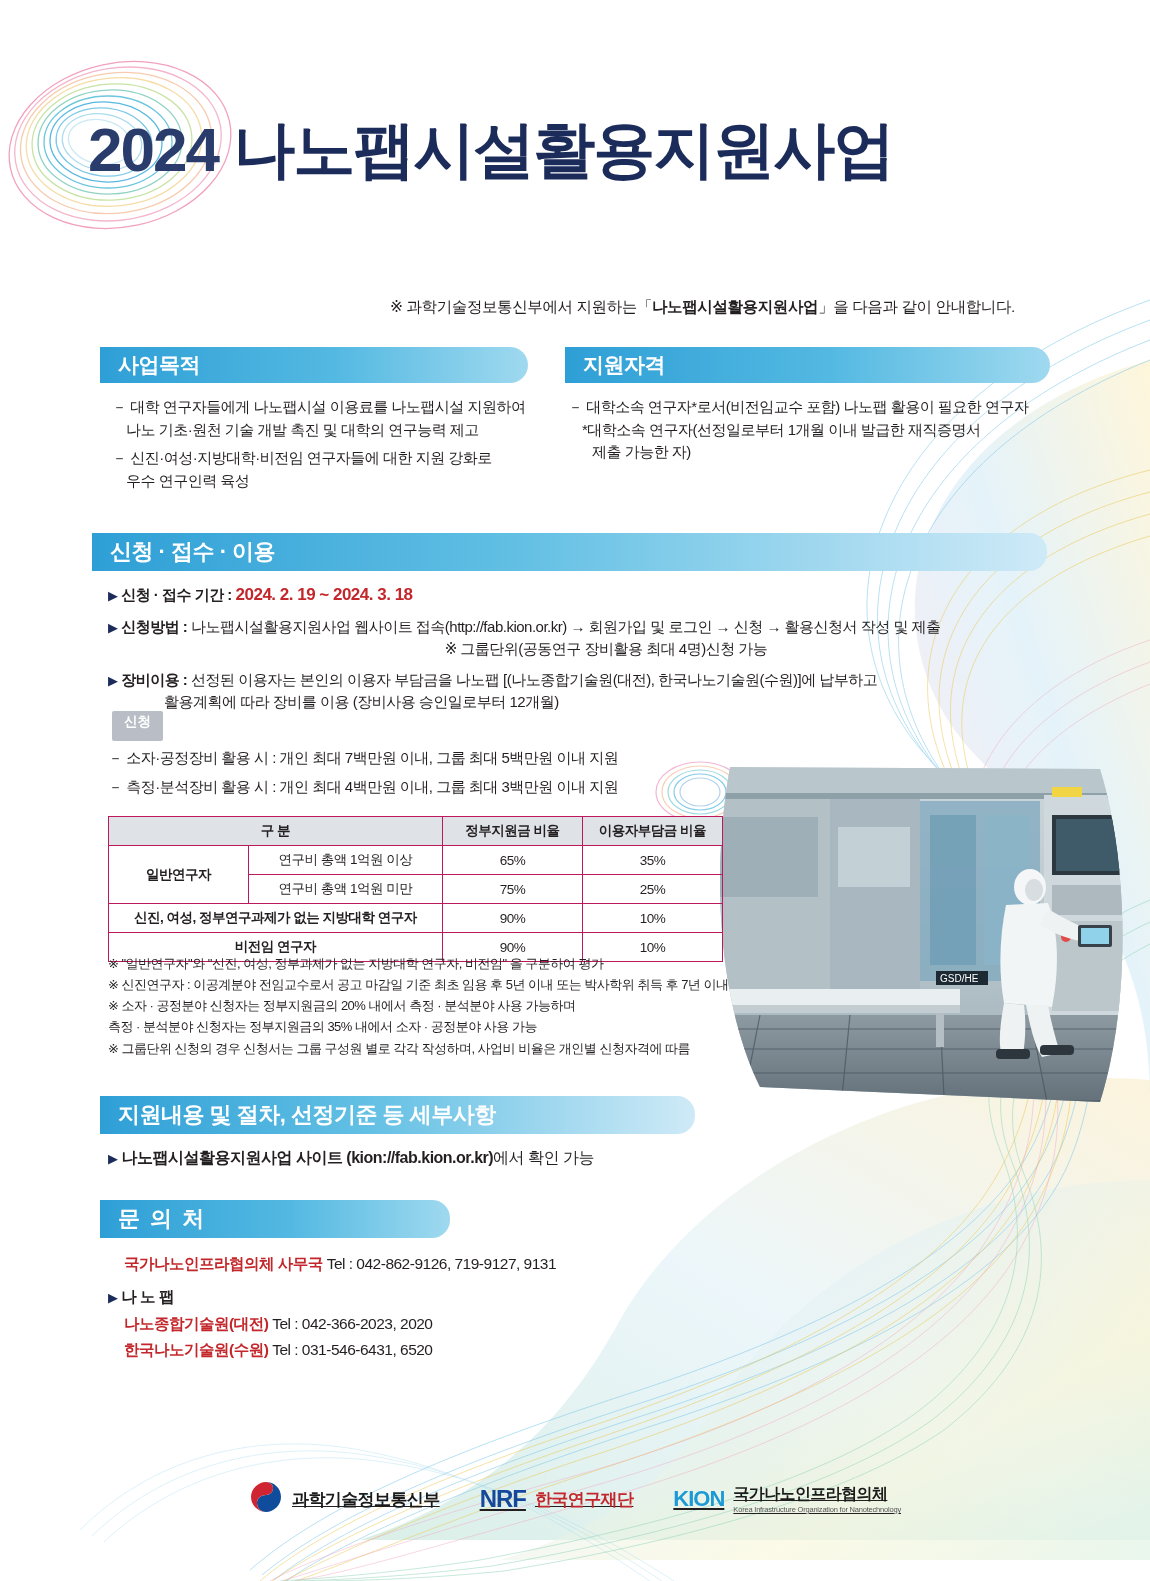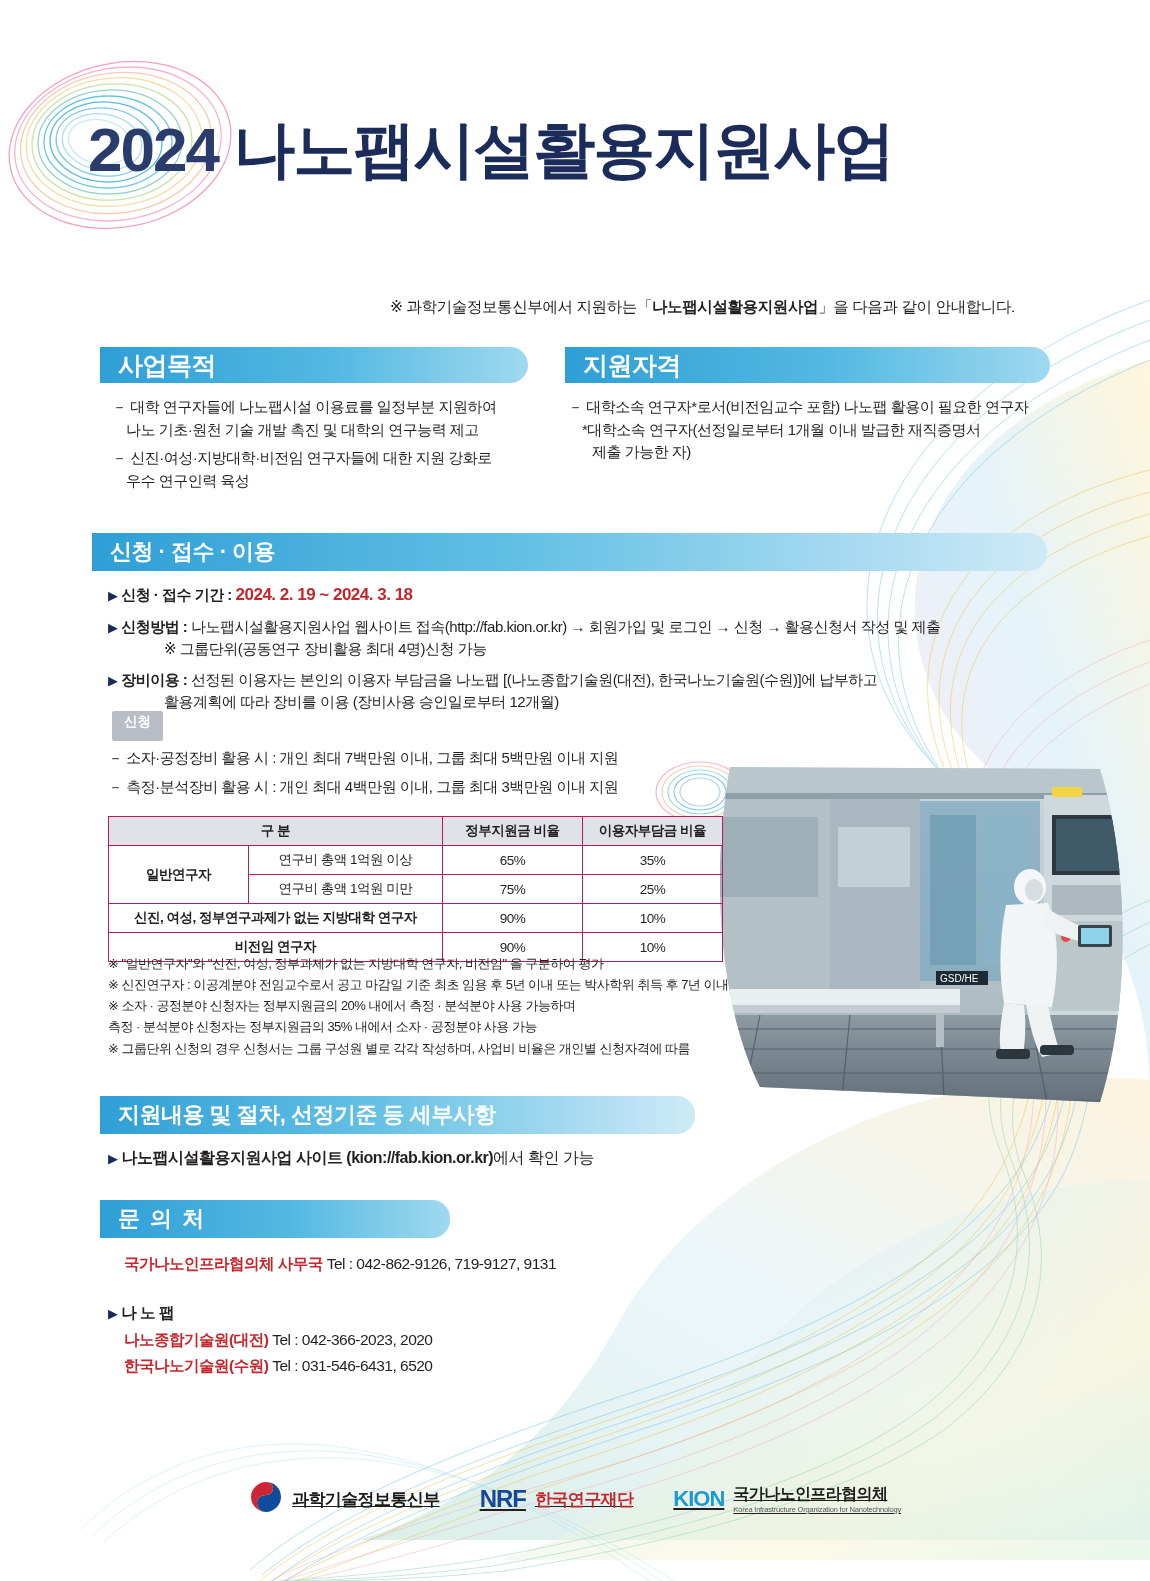--- a/index.html
+++ b/index.html
@@ -36,21 +36,21 @@
     position: absolute; left: 390px; top: 297px;
     font-size: 15.5px; color: #231f20; letter-spacing: -0.4px;
   }
   .intro-note b { font-weight: 700; }
 
   
   .sec-bar {
     position: absolute; height: 36px;
     background: linear-gradient(90deg, #2e9fd6 0%, #54b9e2 55%, #9fd9ef 100%);
     border-radius: 0 18px 18px 0;
-    color: #fff; font-size: 25px; font-weight: 700;
+    color: #fff; font-size: 21px; font-weight: 700;
     display: flex; align-items: center; padding-left: 18px;
     letter-spacing: -0.5px;
   }
   .sec-bar.wide { background: linear-gradient(90deg, #2e9fd6 0%, #63c0e4 45%, #cfeaf7 100%); }
 
   .blk { position: absolute; font-size: 15px; line-height: 1.5; letter-spacing: -0.5px; }
   .blk p { margin: 0 0 6px 0; }
   .indent { display: block; padding-left: 14px; }
 
   
@@ -207,21 +207,21 @@
   <div class="intro-note">
     <span>※ 과학기술정보통신부에서 지원하는「</span><b>나노팹시설활용지원사업</b><span>」을 다음과 같이 안내합니다.</span>
   </div>
 
   <div class="sec-bar" style="left:100px; top:347px; width:428px;">
     <span>사업목적</span>
   </div>
   <div class="blk" style="left:112px; top:396px; width:430px;">
     <p>
       <span>－</span>
-      <span>대학 연구자들에 나노팹시설 이용료를 일정부분 지원하여</span>
+      <span>대학 연구자들에게 나노팹시설 이용료를 나노팹시설 지원하여</span>
       <span class="indent">나노 기초·원천 기술 개발 촉진 및 대학의 연구능력 제고</span>
     </p>
     <p>
       <span>－</span>
       <span>신진·여성·지방대학·비전임 연구자들에 대한 지원 강화로</span>
       <span class="indent">우수 연구인력 육성</span>
     </p>
   </div>
 
   <div class="sec-bar" style="left:565px; top:347px; width:485px;">
@@ -243,21 +243,21 @@
   <div class="blk" style="left:108px; top:582px; width:940px;">
     <p>
       <span class="tri">▶</span>
       <span class="lbl-bold">신청 · 접수 기간 :</span>
       <span class="hl-red" style="font-size:17px;">2024. 2. 19 ~ 2024. 3. 18</span>
     </p>
     <p style="margin-top:8px;">
       <span class="tri">▶</span>
       <span class="lbl-bold">신청방법 :</span>
       <span>나노팹시설활용지원사업 웹사이트 접속(http://fab.kion.or.kr) → 회원가입 및 로그인 → 신청 → 활용신청서 작성 및 제출</span>
-      <span class="indent" style="padding-left:56px;">※ 그룹단위(공동연구 장비활용 최대 4명)신청 가능</span>
+      <span class="indent" style="padding-left:56px;text-align:center;">※ 그룹단위(공동연구 장비활용 최대 4명)신청 가능</span>
     </p>
     <p style="margin-top:8px;">
       <span class="tri">▶</span>
       <span class="lbl-bold">장비이용 :</span>
       <span>선정된 이용자는 본인의 이용자 부담금을 나노팹 [(나노종합기술원(대전), 한국나노기술원(수원)]에 납부하고</span>
       <span class="indent" style="padding-left:56px;">활용계획에 따라 장비를 이용 (장비사용 승인일로부터 12개월)</span>
     </p>
   </div>
 
   <div class="mini-tag" style="left:112px; top:711px;">
@@ -322,21 +322,21 @@
 
   <div class="sec-bar" style="left:100px; top:1200px; width:350px; height:38px; font-size:22px; letter-spacing:2px;">
     <span>문 의 처</span>
   </div>
 
   <div class="blk" style="left:108px; top:1252px; width:700px; font-size:15.5px;">
     <div class="contact-line" style="padding-left:16px;">
       <span class="org-red">국가나노인프라협의체 사무국</span>
       <span>Tel : 042-862-9126, 719-9127, 9131</span>
     </div>
-    <div class="contact-line" style="margin-top:26px;">
+    <div class="contact-line" style="margin-top:10px;">
       <span class="tri">▶</span>
       <span class="lbl-bold">나 노 팹</span>
     </div>
     <div class="contact-line" style="padding-left:16px;">
       <span class="org-red">나노종합기술원(대전)</span>
       <span>Tel : 042-366-2023, 2020</span>
     </div>
     <div class="contact-line" style="padding-left:16px;">
       <span class="org-red">한국나노기술원(수원)</span>
       <span>Tel : 031-546-6431, 6520</span>

